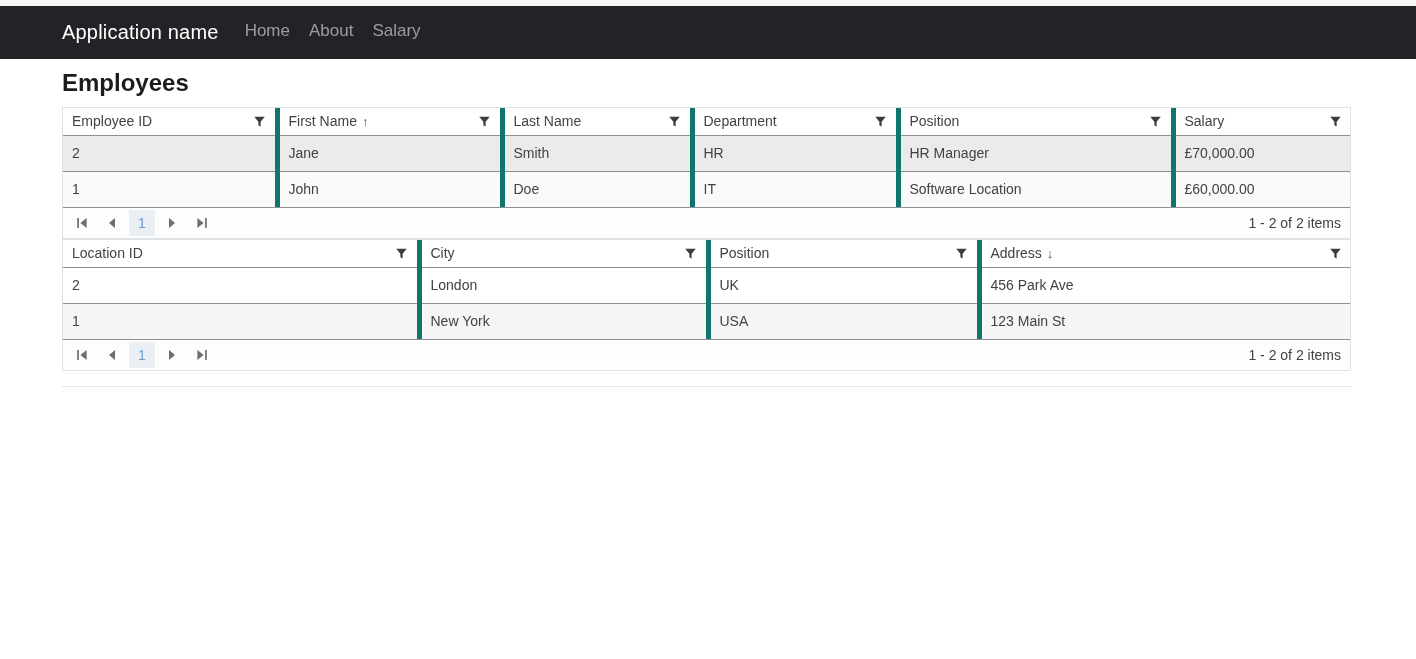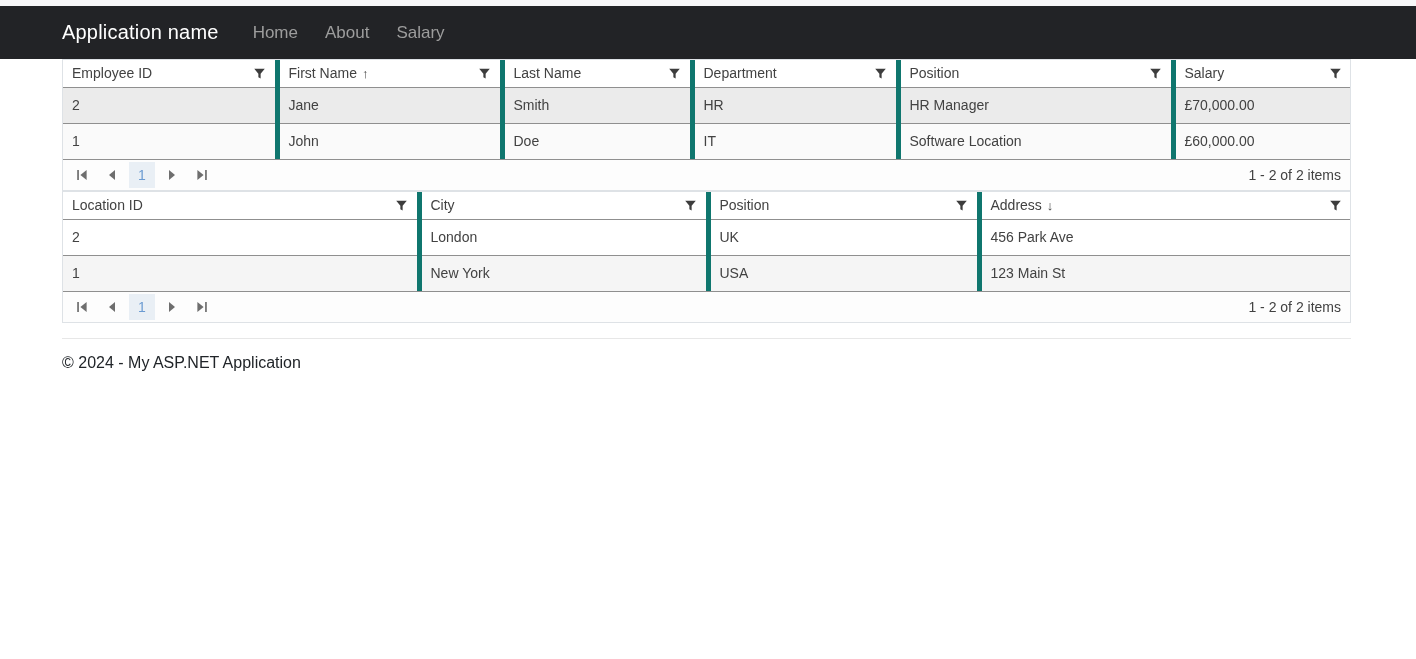--- a/index.html
+++ b/index.html
@@ -16,22 +16,20 @@
   .navbar {
     background: #222326;
     height: 53px;
     display: flex;
     align-items: center;
   }
   .navbar-inner {
     width: 1289px;
     margin-left: 62px;
     display: flex;
-    align-items: center;
-    gap: 8px;
   }
   .brand {
     color: #ffffff;
     font-size: 20px;
     letter-spacing: 0.2px;
     margin-right: 26px;
     text-decoration: none;
     cursor: pointer;
   }
   .nav-link {
@@ -169,20 +167,21 @@
     <a class="brand">Application name</a>
     <a class="nav-link">Home</a>
     <a class="nav-link">About</a>
     <a class="nav-link">Salary</a>
   </div>
 </nav>
 
 <div class="container">
 
 
+  <h2 class="section-heading">Employees</h2>
 
   <div class="grid">
     <table>
       <colgroup>
         <col style="width:214px">
           <col style="width:225px">
           <col style="width:190px">
         <col style="width:206px">
           <col style="width:275px">
           <col style="width:177px">
@@ -390,17 +389,14 @@
         <svg width="12" height="12" viewBox="0 0 12 12">
             <path d="M1.4 1 L7.6 6 L1.4 11 Z" fill="#6e6e6e"></path>
             <rect x="9.1" y="1" width="1.7" height="10" fill="#6e6e6e"></rect>
           </svg>
       </button>
       <span class="pager-info">1 - 2 of 2 items</span>
     </div>
   </div>
 
   <hr class="footer-rule">
-  <footer>
-    <p class="footer-text">© 2024 - My ASP.NET Application</p>
-  </footer>
 
 </div>
 
 </body></html>

